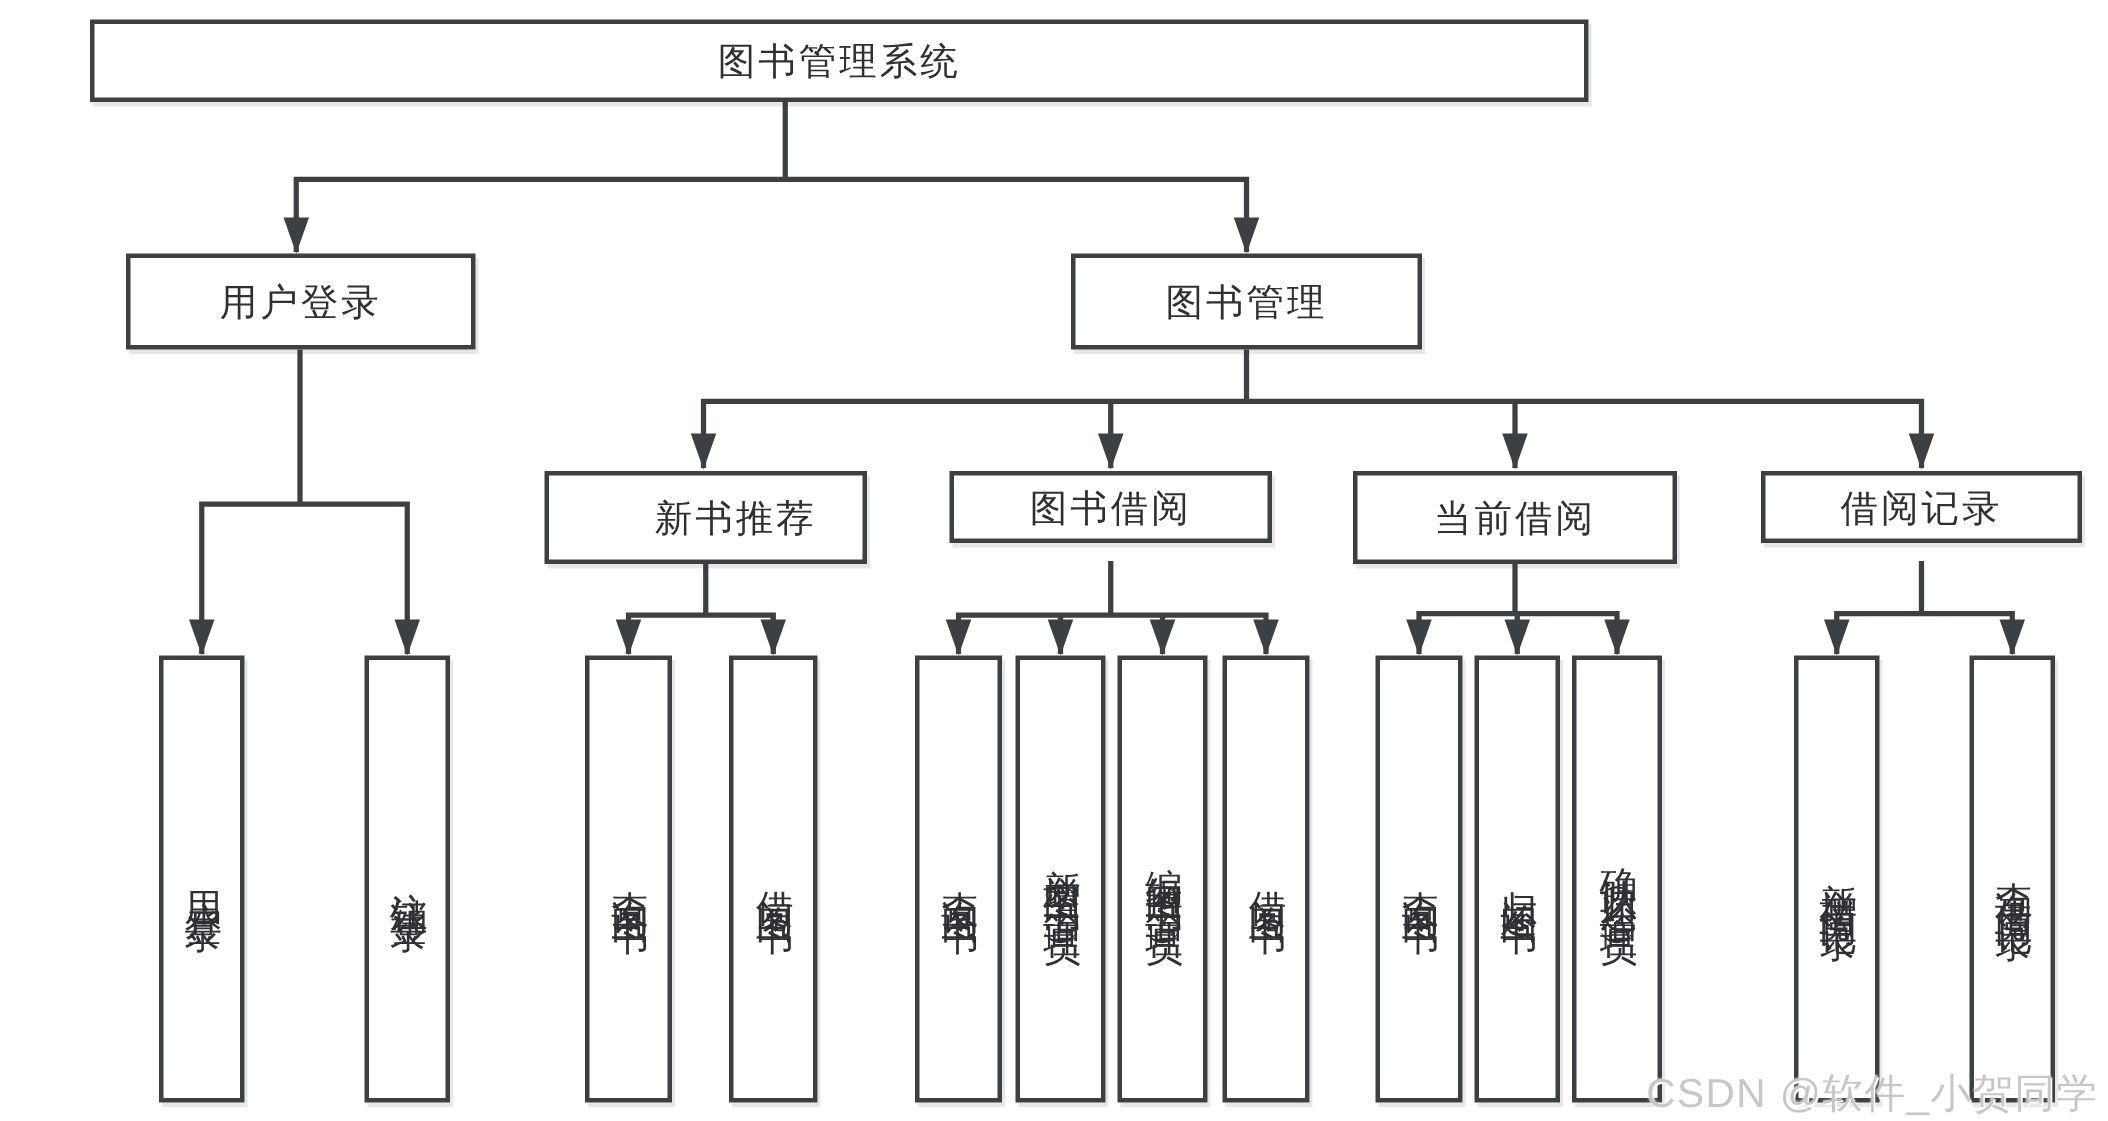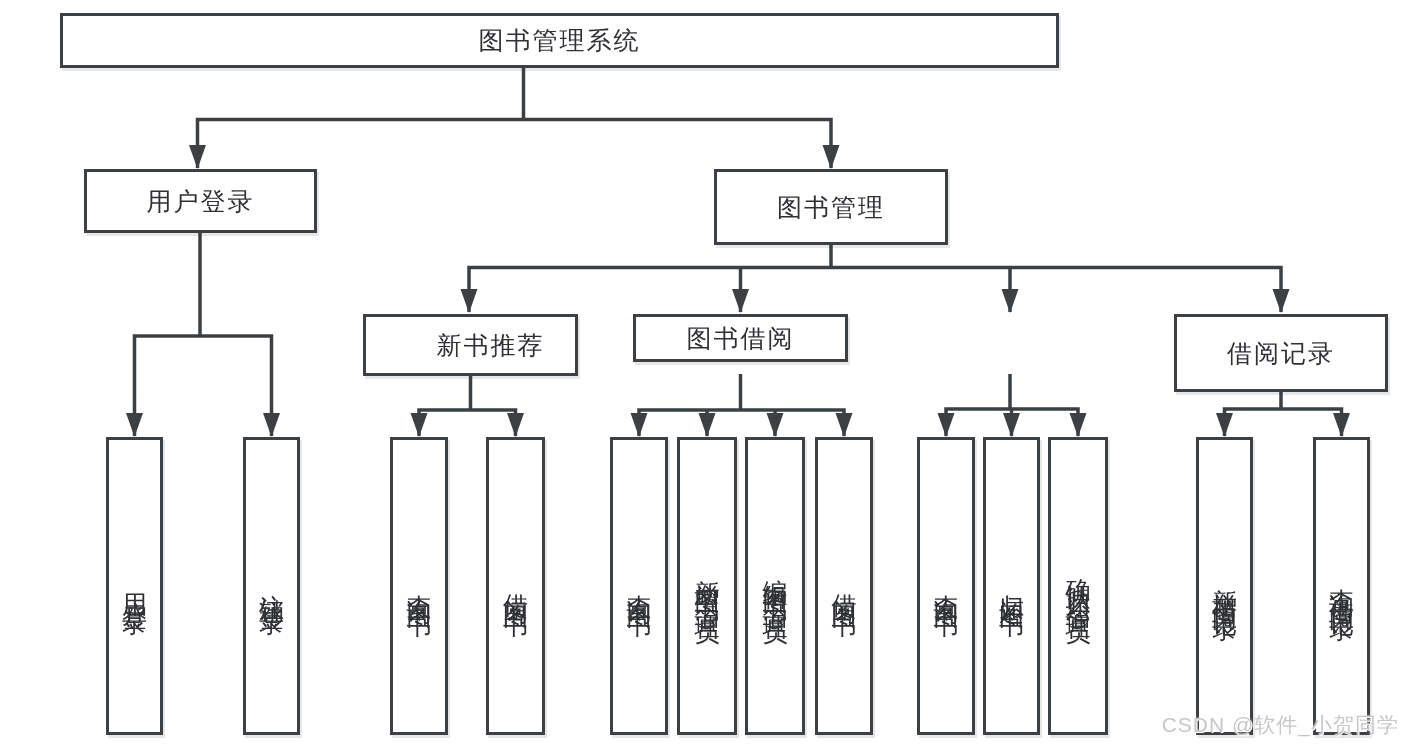--- a/index.html
+++ b/index.html
@@ -41,21 +41,21 @@
     writing-mode: vertical-rl;
     text-orientation: mixed;
     font-size: 25px;
     letter-spacing: 6px;
     line-height: 1;
   }
   #watermark {
     position: absolute;
     right: 6px;
     top: 711px;
-    font-size: 21px;
+    font-size: 27px;
     color: #c7c7c7;
     letter-spacing: 1px;
     white-space: nowrap;
     text-shadow: 0 0 2px #ffffff, 1px 1px 0 #ffffff;
     z-index: 10;
   }
 </style>
 </head>
 <body>
 
@@ -97,25 +97,26 @@
       <polygon points="1003,413 1020,413 1011.5,437"></polygon>
       <polygon points="1069.5,413 1086.5,413 1078,437"></polygon>
       <polygon points="1216,413 1233,413 1224.5,437"></polygon>
       <polygon points="1333,413 1350,413 1341.5,437"></polygon>
     </g>
   </svg>
 
   <div class="box hbox" style="left:24px; top:13px; width:999px; height:55px;margin-left:36px;">图书管理系统</div>
 
   <div class="box hbox" style="left:84px; top:169px; width:233px; height:64px;">用户登录</div>
-  <div class="box hbox" style="left:714px; top:169px; width:234px; height:76px;">图书管理</div>
+  <div class="box hbox" style="left:714px; top:169px; width:234px; height:64px;">图书管理</div>
 
   <div class="box hbox" style="left:363px; top:314px; width:215px; height:62px;padding-left:40px;">新书推荐</div>
   <div class="box hbox" style="left:633px; top:314px; width:215px; height:48px;">图书借阅</div>
-  <div class="box hbox" style="left:1174px; top:314px; width:214px; height:78px;">借阅记录</div>
+  <div class="box hbox" style="left:902px; top:314px; width:216px; height:62px;">当前借阅</div>
+  <div class="box hbox" style="left:1174px; top:314px; width:214px; height:48px;">借阅记录</div>
 
   <div class="box vbox" style="left:106px; top:437px; width:57px; height:298px;">用户登录</div>
   <div class="box vbox" style="left:243px; top:437px; width:57px; height:298px;">注销登录</div>
 
   <div class="box vbox" style="left:390px; top:437px; width:58px; height:298px;">查询图书</div>
   <div class="box vbox" style="left:486px; top:437px; width:59px; height:298px;">借阅图书</div>
 
   <div class="box vbox" style="left:610px; top:437px; width:58px; height:298px;">查询图书</div>
   <div class="box vbox" style="left:677px; top:437px; width:60px; height:298px;">新增图书（管理员）</div>
   <div class="box vbox" style="left:745px; top:437px; width:60px; height:298px;">编辑图书（管理员）</div>

